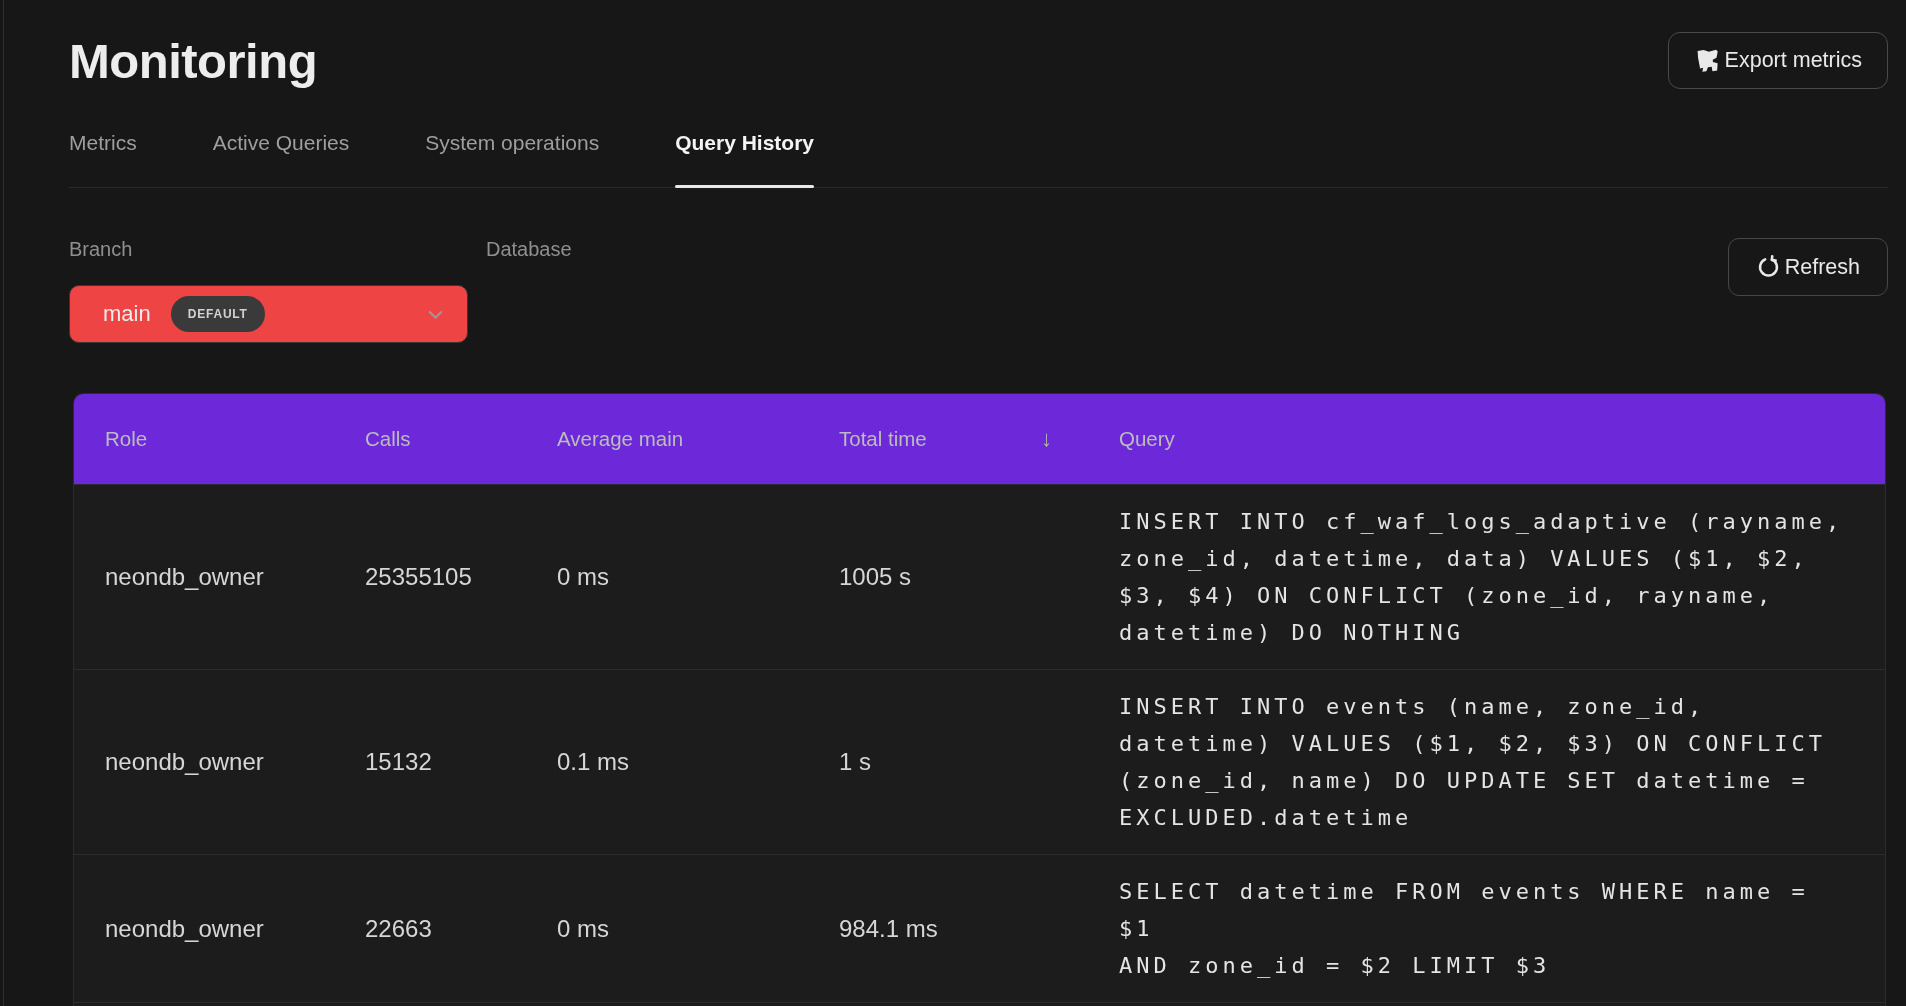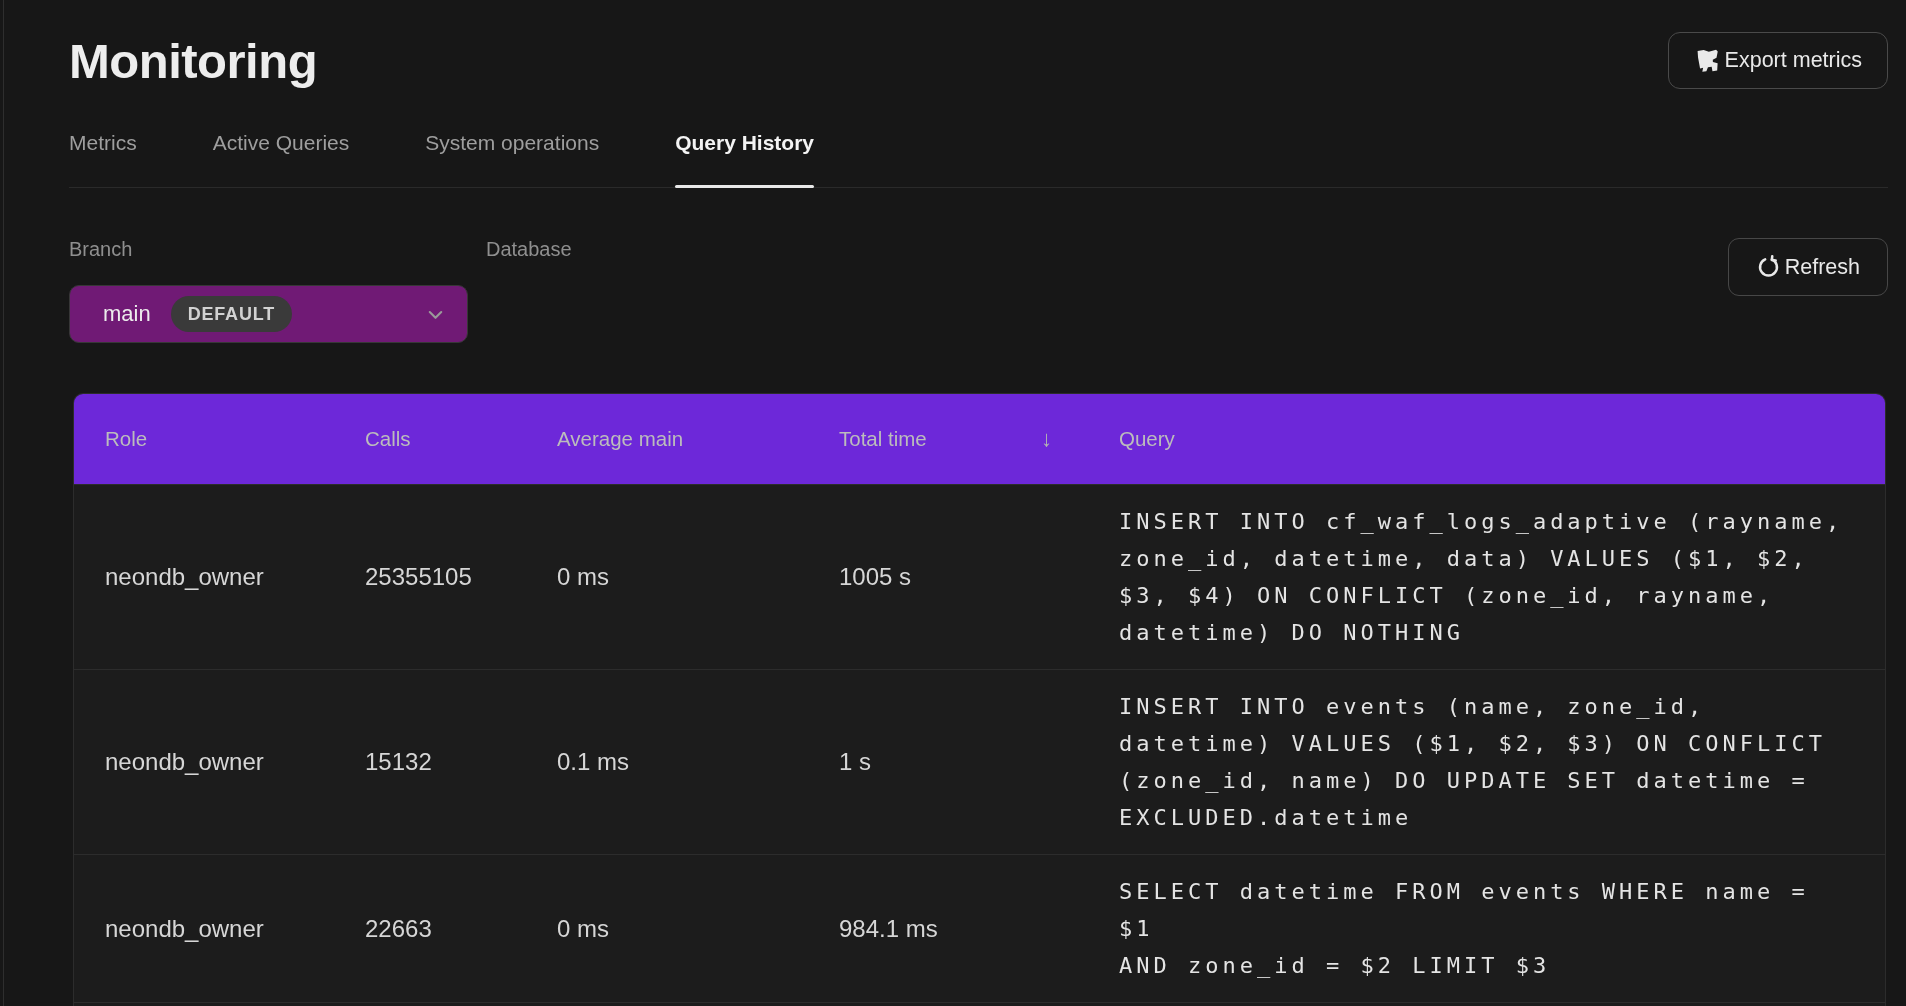--- a/index.html
+++ b/index.html
@@ -36,29 +36,29 @@
   .tab.active::after {
     content:""; position:absolute; left:0; right:0; bottom:-1px; height:3px;
     background:#e8e8e8; border-radius:2px;
   }
 
   
   .filters { margin-top:50px; display:flex; align-items:flex-start; }
   .filter-group { width:399px; margin-right:18px; }
   .filter-label { display:block; font-size:20px; color:#8f8f8f; margin-bottom:24px; }
   .select {
-    height:58px; border:1px solid #373737; border-radius:10px; background:#701a75;
+    height:58px; border:1px solid #373737; border-radius:10px; background:#ef4444;
     display:flex; align-items:center; padding:0 20px 0 33px; cursor:pointer;
   }
   .select-value { font-size:22px; color:#ececec; }
   .pill {
     margin-left:20px; background:#3a3a3a; border-radius:999px; height:36px;
     display:flex; align-items:center; padding:0 17px; gap:10px;
   }
-  .pill-text { font-size:18px; font-weight:600; letter-spacing:0.8px; color:#d2d2d2; }
+  .pill-text { font-size:12px; font-weight:600; letter-spacing:0.8px; color:#d2d2d2; }
   .pill.active-pill .pill-text { color:#f2f2f2; font-weight:700; }
   .dot { width:13px; height:13px; border-radius:50%; }
   .chevron { margin-left:auto; display:flex; align-items:center; }
   .refresh-wrap { margin-left:auto; }
 
   
   .table {
     margin-top:50px; margin-left:4px; width:1813px;
     border:1px solid #2c2c2c; border-bottom:none; border-radius:10px 10px 0 0;
     overflow:hidden; background:#1c1c1c;

